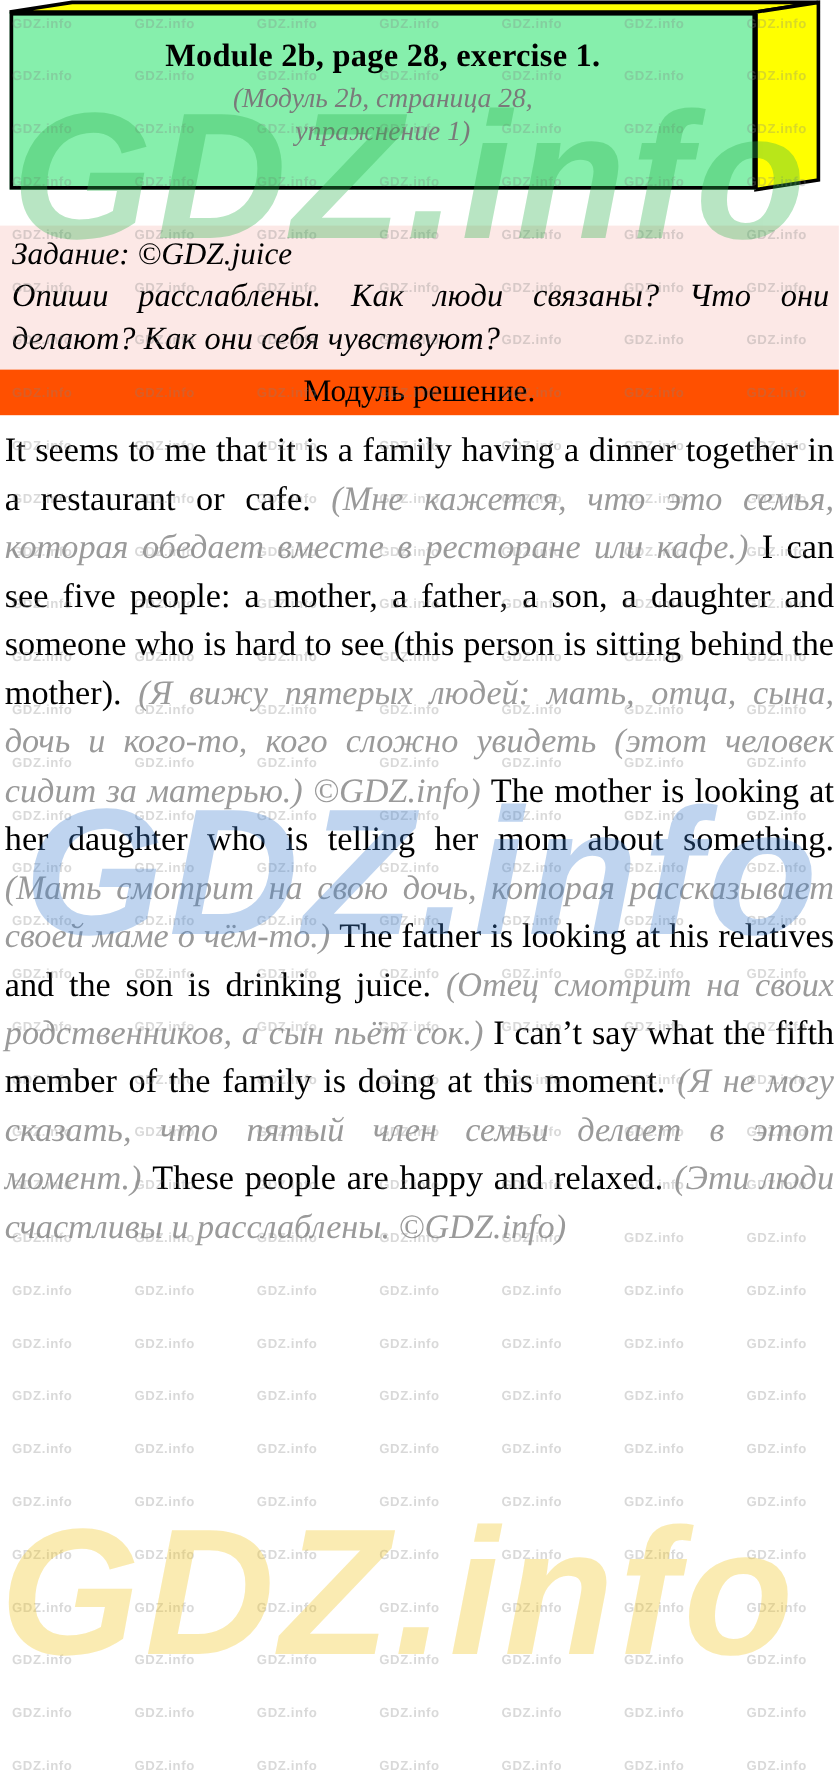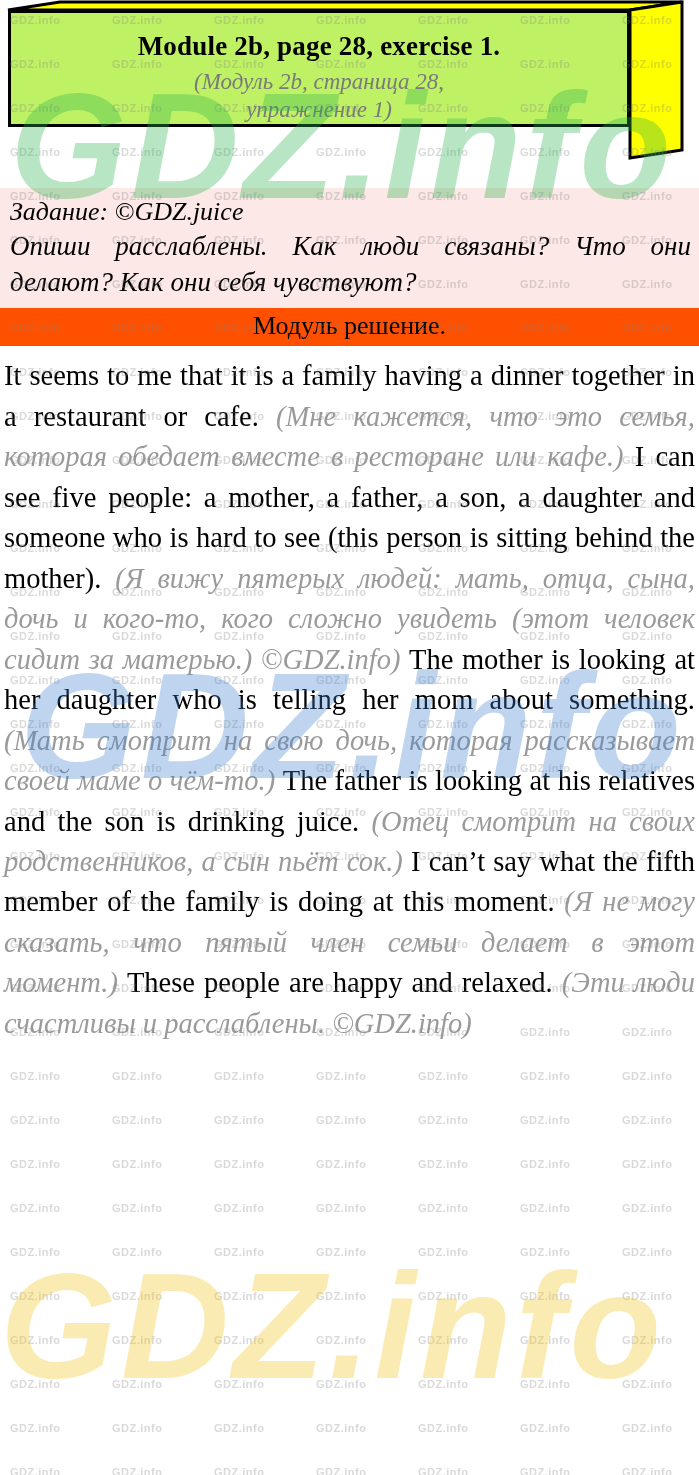--- a/index.html
+++ b/index.html
@@ -47,22 +47,22 @@
   .title-wrap {
     position: relative;
     height: 188px;
     background: #ffffff;
   }
   .box3d {
     position: absolute;
     left: 8px;
     top: 10px;
     width: 622px;
-    height: 117px;
-    background: #bef264;
+    height: 148px;
+    background: #86efac;
     border: 3px solid #000000;
     box-sizing: border-box;
     z-index: 3;
   }
   .box-top {
     position: absolute;
     left: 8px;
     top: 10px;
     width: 622px;
     height: 148px;

